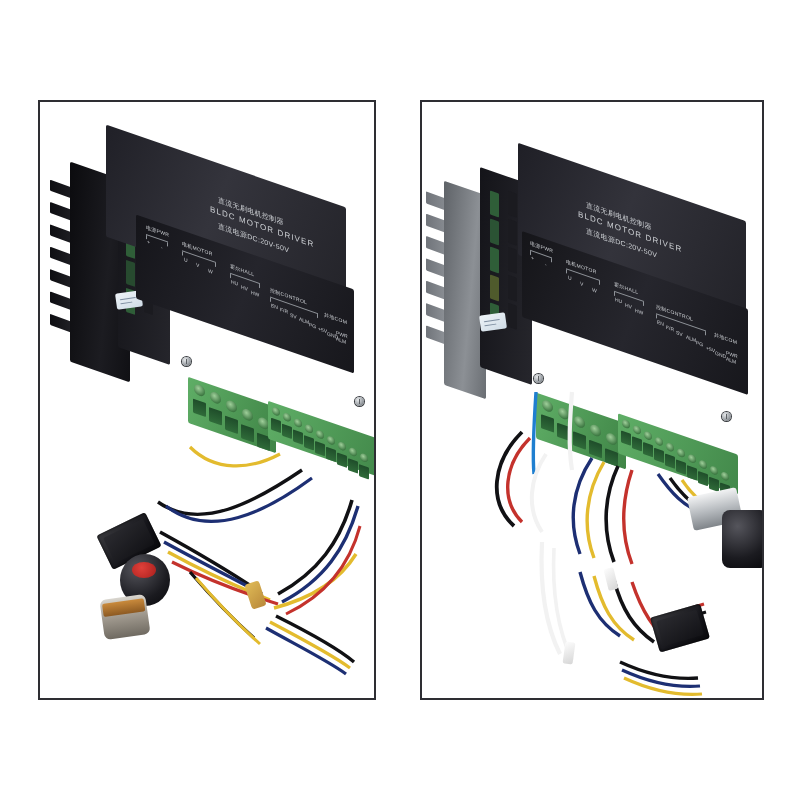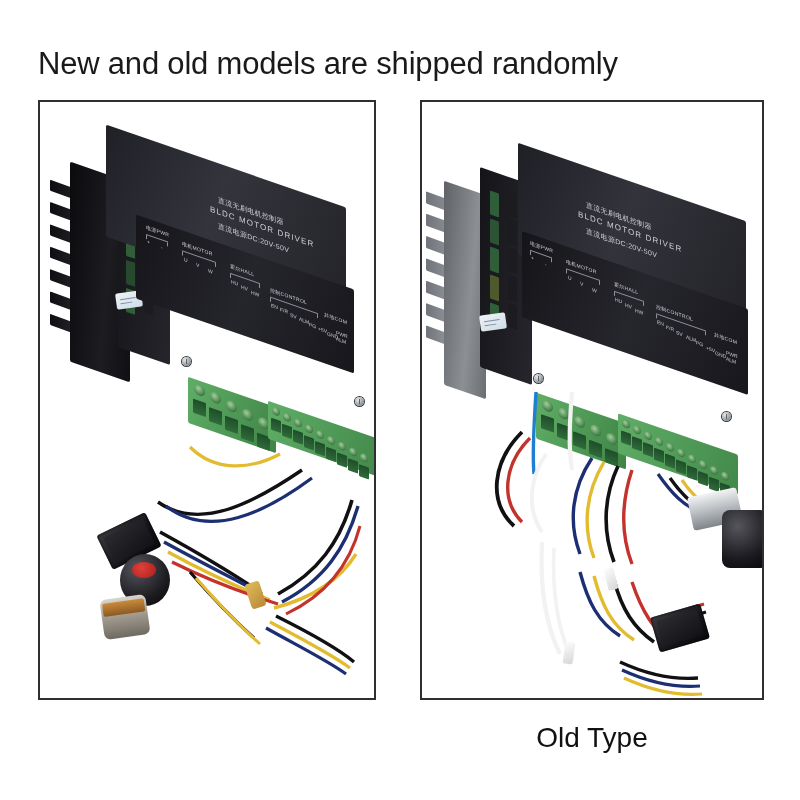--- a/index.html
+++ b/index.html
@@ -98,21 +98,20 @@
   .tie{position:absolute;border-radius:3px;
     background:linear-gradient(150deg,#e0bb57,#b9893a);transform:rotate(-18deg);}
   .tie-white{position:absolute;border-radius:2px;
     background:linear-gradient(150deg,#fdfdfd,#d6d6d6);}
 </style>
 </head>
 <body>
 
 <div class="stage">
 
-  <div class="heading">New and old models are shipped randomly</div>
 
   <div class="panel" id="panel-new">
 
     <div class="device" style="left:0;top:0;width:338px;height:600px;">
 
       <div class="fins" style="left:10px;top:82px;width:46px;height:190px;">
         <div class="fin" style="top:4px;width:46px;height:11px;background:linear-gradient(90deg,#0e0e12,#2b2b31);transform:skewY(20deg);"></div>
         <div class="fin" style="top:26px;width:44px;height:11px;background:linear-gradient(90deg,#0e0e12,#2b2b31);transform:skewY(20deg);"></div>
         <div class="fin" style="top:48px;width:42px;height:11px;background:linear-gradient(90deg,#0e0e12,#2b2b31);transform:skewY(20deg);"></div>
         <div class="fin" style="top:70px;width:40px;height:11px;background:linear-gradient(90deg,#0e0e12,#2b2b31);transform:skewY(20deg);"></div>
@@ -422,15 +421,14 @@
 
       <div class="rocker" style="left:232px;top:508px;width:52px;height:36px;transform:rotate(-16deg);">
         <div class="rocker-face" style="left:5px;top:5px;width:42px;height:26px;"></div>
       </div>
 
       <div class="pot-silver" style="left:268px;top:390px;width:50px;height:34px;transform:rotate(-12deg);"></div>
       <div class="knob" style="left:300px;top:408px;width:46px;height:58px;border-radius:8px;"></div>
     </div>
   </div>
 
-  <div class="caption" id="caption-old">Old Type</div>
 
 </div>
 
 </body></html>

